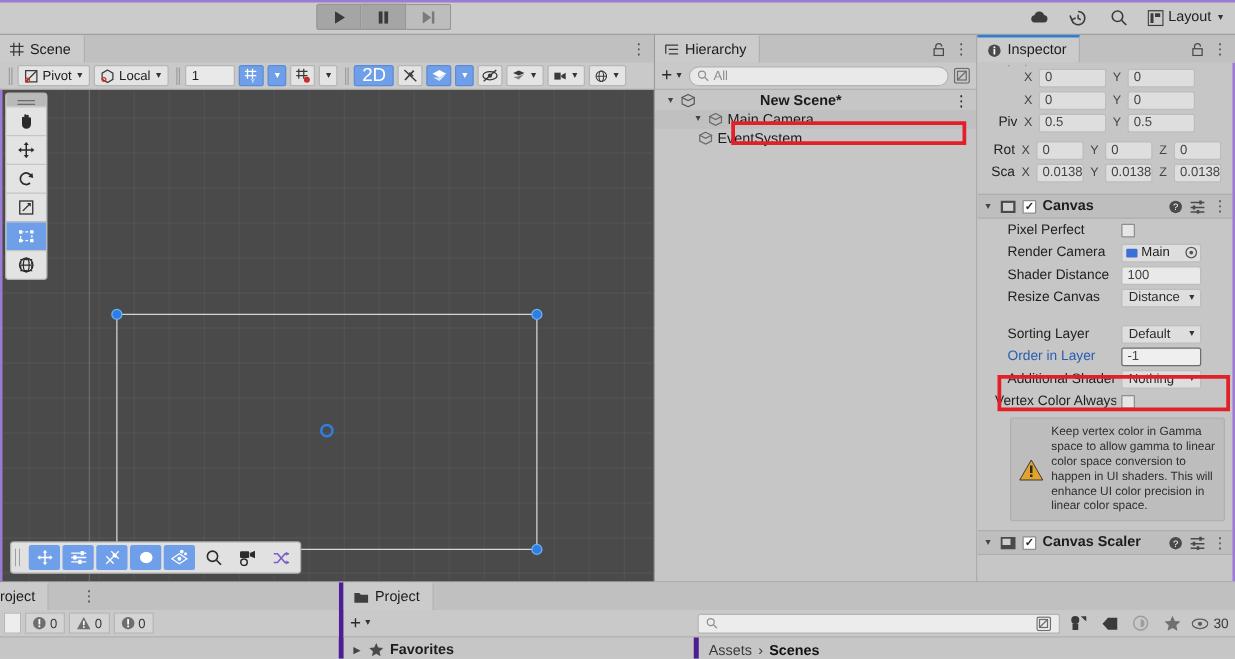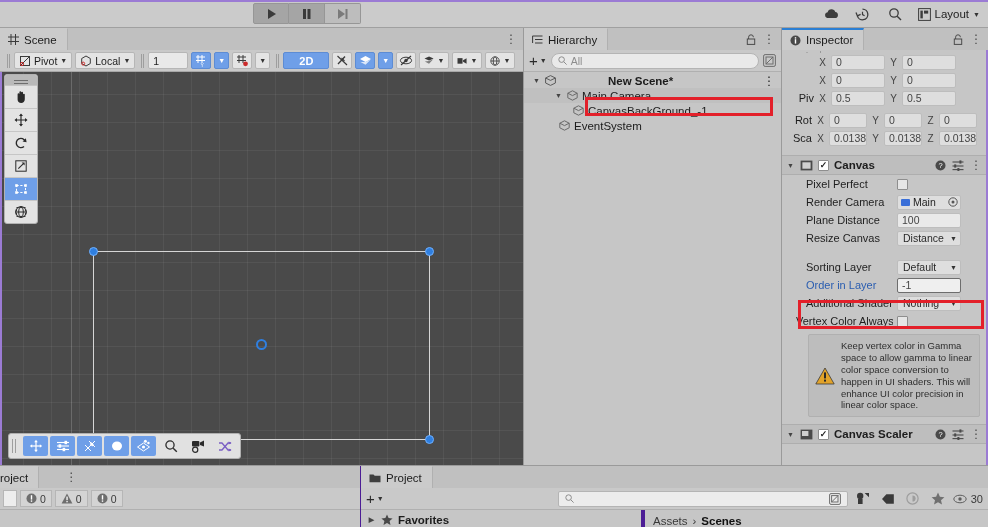--- a/index.html
+++ b/index.html
@@ -137,21 +137,21 @@
   .warnbox {
     margin:4px 8px 0 26px; background:#bdbdbd; border:1px solid #b0b0b0; border-radius:2px;
     display:flex; gap:6px; padding:5px 6px; font-size:9.5px; line-height:1.25; color:#2e2e2e;
   }
   .warn-tri { flex:0 0 auto; align-self:center; }
   .redbox { position:absolute; border:3px solid #e3202a; pointer-events:none; }
   .blue-label { color:#2a5db0; }
 
   
   .bottom { height:62px; display:flex; flex:0 0 62px; border-top:1px solid #9a9a9a; background:#c6c6c6; }
-  .console-panel { width:361px; border-right:1px solid #4c1d95; display:flex; flex-direction:column; background:#c6c6c6; }
+  .console-panel { width:275px; border-right:4px solid #4c1d95; display:flex; flex-direction:column; background:#c6c6c6; }
   .console-tools { height:22px; display:flex; align-items:center; gap:3px; padding:0 3px; background:#c9c9c9; border-bottom:1px solid #b0b0b0; }
   .cbadge { height:17px; background:#d4d4d4; border:1px solid #b6b6b6; display:flex; align-items:center; gap:3px; padding:0 5px; font-size:10.5px; color:#3a3a3a; }
   .project-panel { flex:1; display:flex; flex-direction:column; background:#c6c6c6; min-width:0; }
   .proj-tools { height:22px; display:flex; align-items:center; gap:5px; padding:0 5px; background:#c9c9c9; border-bottom:1px solid #b0b0b0; }
   .proj-ico { width:20px; height:17px; display:flex; align-items:center; justify-content:center; color:#3a3a3a; cursor:pointer; }
   .proj-ico.dim { color:#9d9d9d; }
   .proj-split { flex:1; display:flex; }
   .proj-tree { width:284px; border-right:4px solid #4c1d95; padding-top:2px; }
   .ptrow { height:15px; display:flex; align-items:center; gap:5px; padding-left:6px; font-size:11.5px; font-weight:bold; }
   .breadcrumb { flex:1; padding:4px 0 0 8px; font-size:11.5px; display:flex; align-items:flex-end; gap:5px; }
@@ -282,21 +282,21 @@
                 <line x1="1" y1="3" x2="10" y2="3"></line>
                 <line x1="1" y1="6.5" x2="10" y2="6.5"></line>
               </g>
               <circle cx="9.5" cy="9.8" r="2.4" fill="#cc2a2a"></circle>
             </svg>
         </div>
         <div class="sbtn narrow">
             <span class="caret">▼</span>
           </div>
         <div class="sep"></div>
-        <div class="sbtn on" style="width:46px;justify-content:center;font-size:11px;font-weight:bold;">2D</div>
+        <div class="sbtn on" style="width:32px;justify-content:center;font-size:15px;font-weight:normal;">2D</div>
         <div class="sbtn sq">
           <svg width="13" height="13" viewBox="0 0 13 13">
               <path d="M2 10 L9 2.5" stroke="#3a3a3a" stroke-width="1.3"></path>
               <line x1="5.5" y1="4" x2="8.5" y2="7" stroke="#3a3a3a" stroke-width="1.1"></line>
               <line x1="1.5" y1="2" x2="11" y2="11" stroke="#3a3a3a" stroke-width="1.1"></line>
             </svg>
         </div>
         <div class="sbtn sq on">
           <svg width="13" height="13" viewBox="0 0 13 13">
               <path d="M6.5 2 L12 5 L6.5 8 L1 5z" fill="#fff"></path>
@@ -540,28 +540,20 @@
           <span class="kebab" style="margin-left:auto">⋮</span>
         </div>
         <div class="hrow alt" style="padding-left:30px">
           <span class="tri">▼</span>
           <svg width="11" height="11" viewBox="0 0 11 11">
               <path d="M5.5 0.8 L10.2 3.2 L5.5 5.6 L0.8 3.2z" stroke="#6a6a6a" fill="none"></path>
               <path d="M0.8 3.2v4.6l4.7 2.4 4.7-2.4V3.2" stroke="#6a6a6a" fill="none"></path>
             </svg>
           <span>Main Camera</span>
         </div>
-        <div class="hrow" style="padding-left:36px">
-          <span class="tri"></span>
-          <svg width="11" height="11" viewBox="0 0 11 11">
-              <path d="M5.5 0.8 L10.2 3.2 L5.5 5.6 L0.8 3.2z" stroke="#6a6a6a" fill="none"></path>
-              <path d="M0.8 3.2v4.6l4.7 2.4 4.7-2.4V3.2" stroke="#6a6a6a" fill="none"></path>
-            </svg>
-          <span>CanvasBackGround_-1</span>
-        </div>
         <div class="hrow" style="padding-left:22px">
           <span class="tri"></span>
           <svg width="11" height="11" viewBox="0 0 11 11">
               <path d="M5.5 0.8 L10.2 3.2 L5.5 5.6 L0.8 3.2z" stroke="#6a6a6a" fill="none"></path>
               <path d="M0.8 3.2v4.6l4.7 2.4 4.7-2.4V3.2" stroke="#6a6a6a" fill="none"></path>
             </svg>
           <span>EventSystem</span>
         </div>
       </div>
     </div>
@@ -670,21 +662,21 @@
           <div class="objfield" style="width:64px">
             <span class="camicon"></span>
             <span style="flex:1;overflow:hidden;white-space:nowrap">Main</span>
             <svg width="10" height="10" viewBox="0 0 10 10">
                 <circle cx="5" cy="5" r="4.2" stroke="#555" fill="none"></circle>
                 <circle cx="5" cy="5" r="1.5" fill="#555"></circle>
               </svg>
           </div>
         </div>
         <div class="irow">
-          <span class="ilabel" style="width:103px;padding-left:16px">Plane Distance</span>
+          <span class="ilabel" style="width:103px;padding-left:16px">Shader Distance</span>
           <div class="ifield light" style="width:64px">100</div>
         </div>
         <div class="irow">
           <span class="ilabel" style="width:103px;padding-left:16px">Resize Canvas</span>
           <div class="dd" style="width:64px">
             <span>Distance</span>
             <span class="caret">▼</span>
           </div>
         </div>
         <div style="height:11px"></div>

